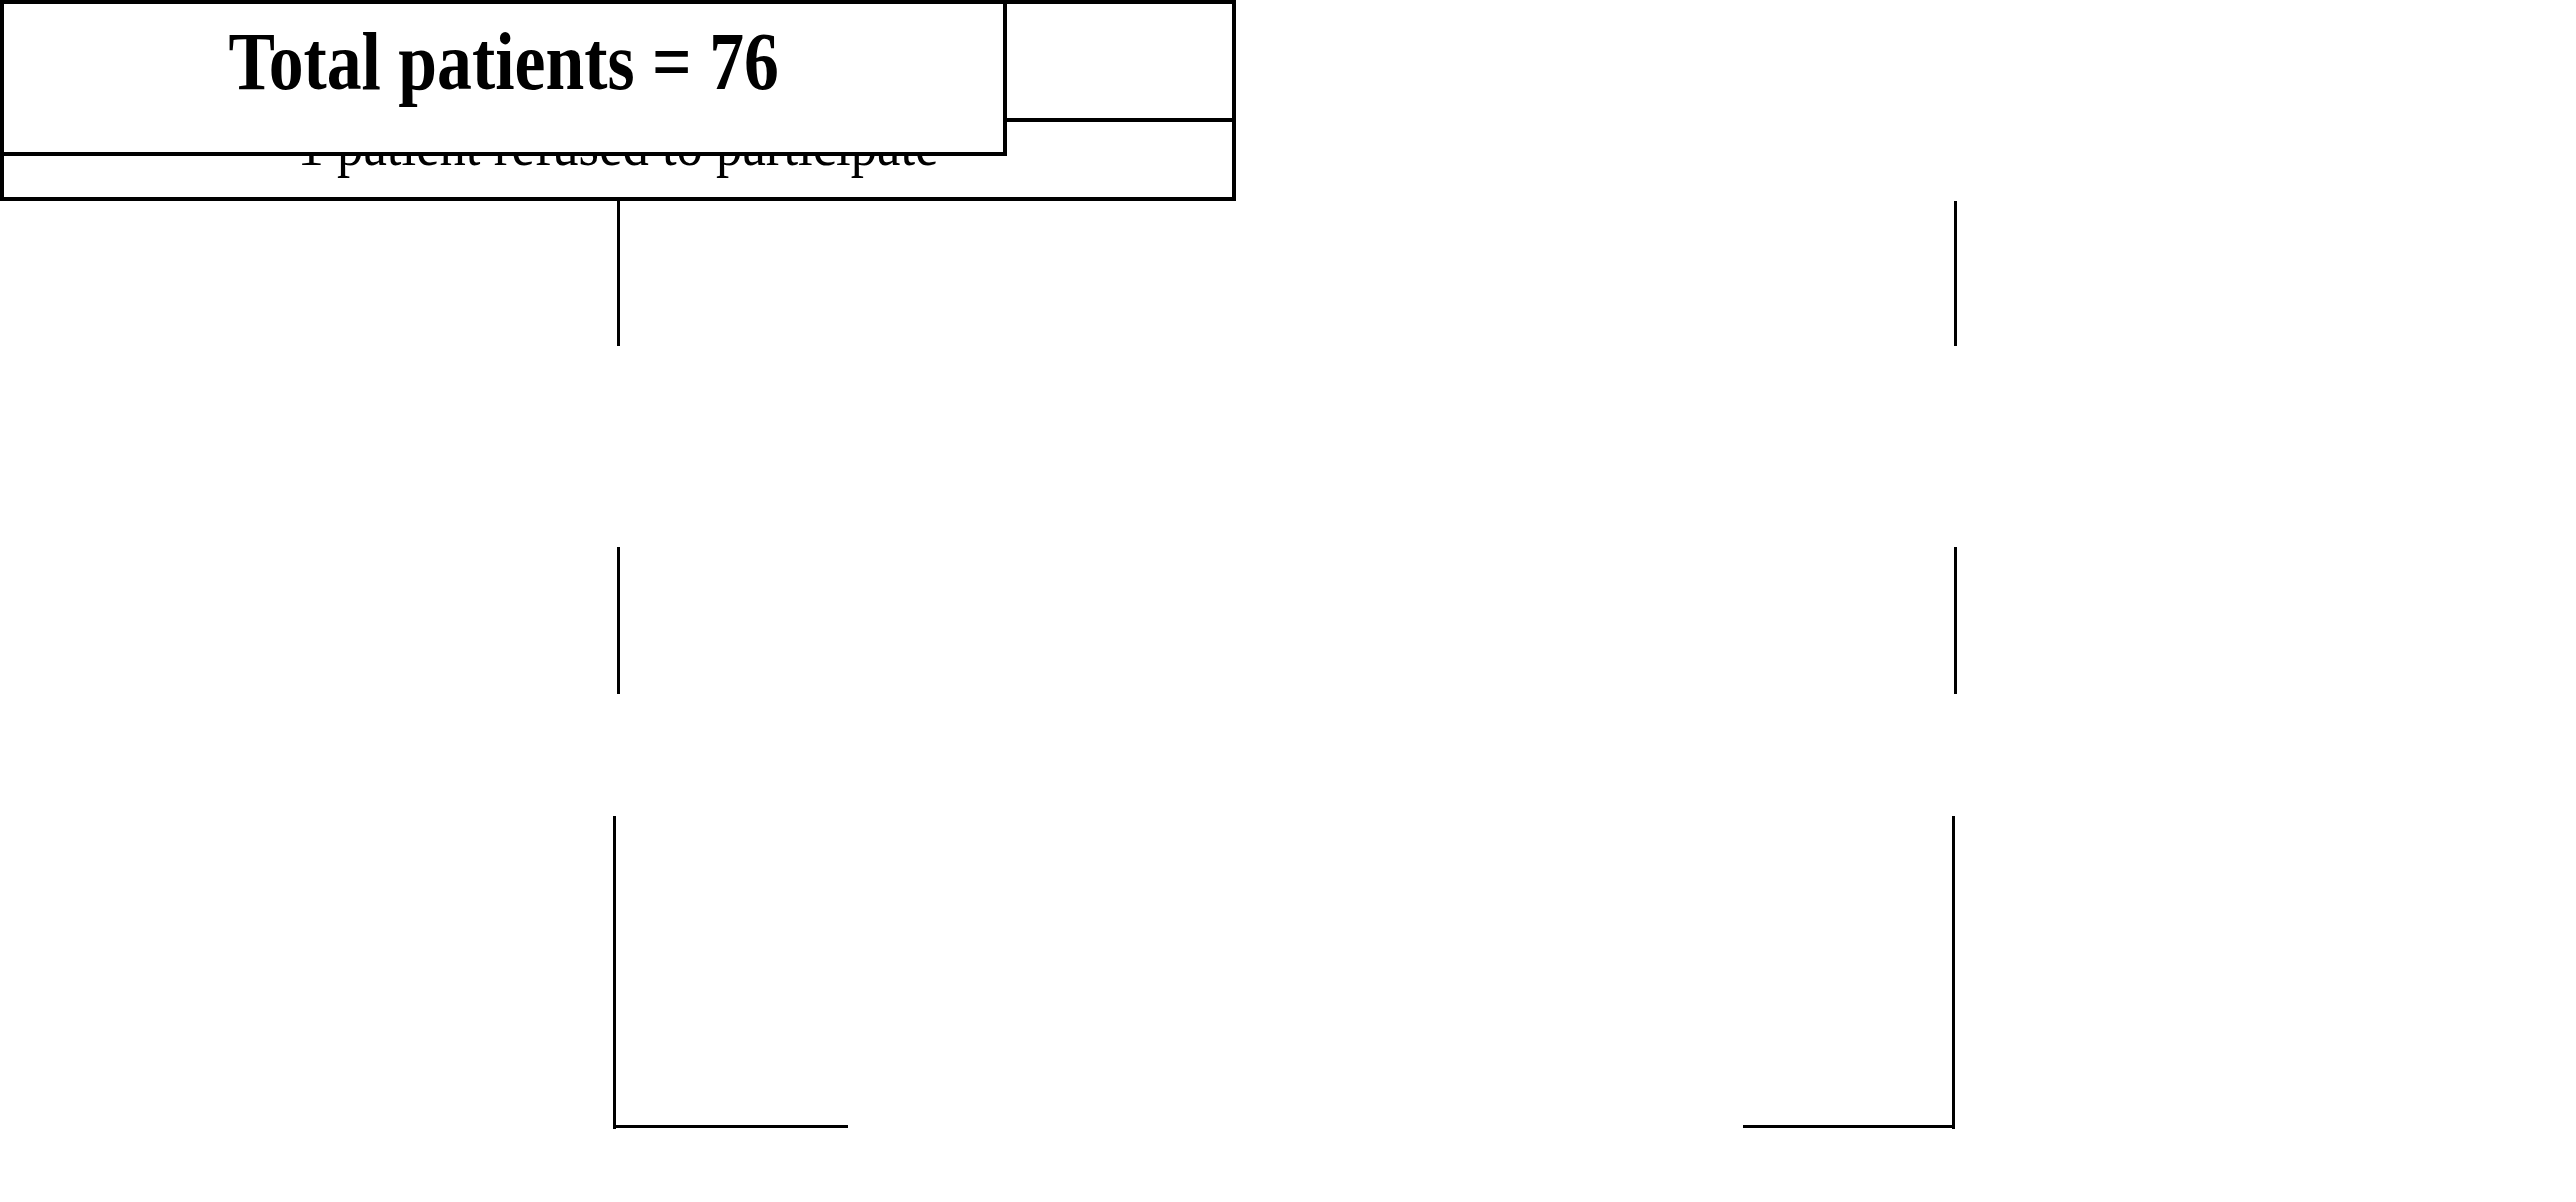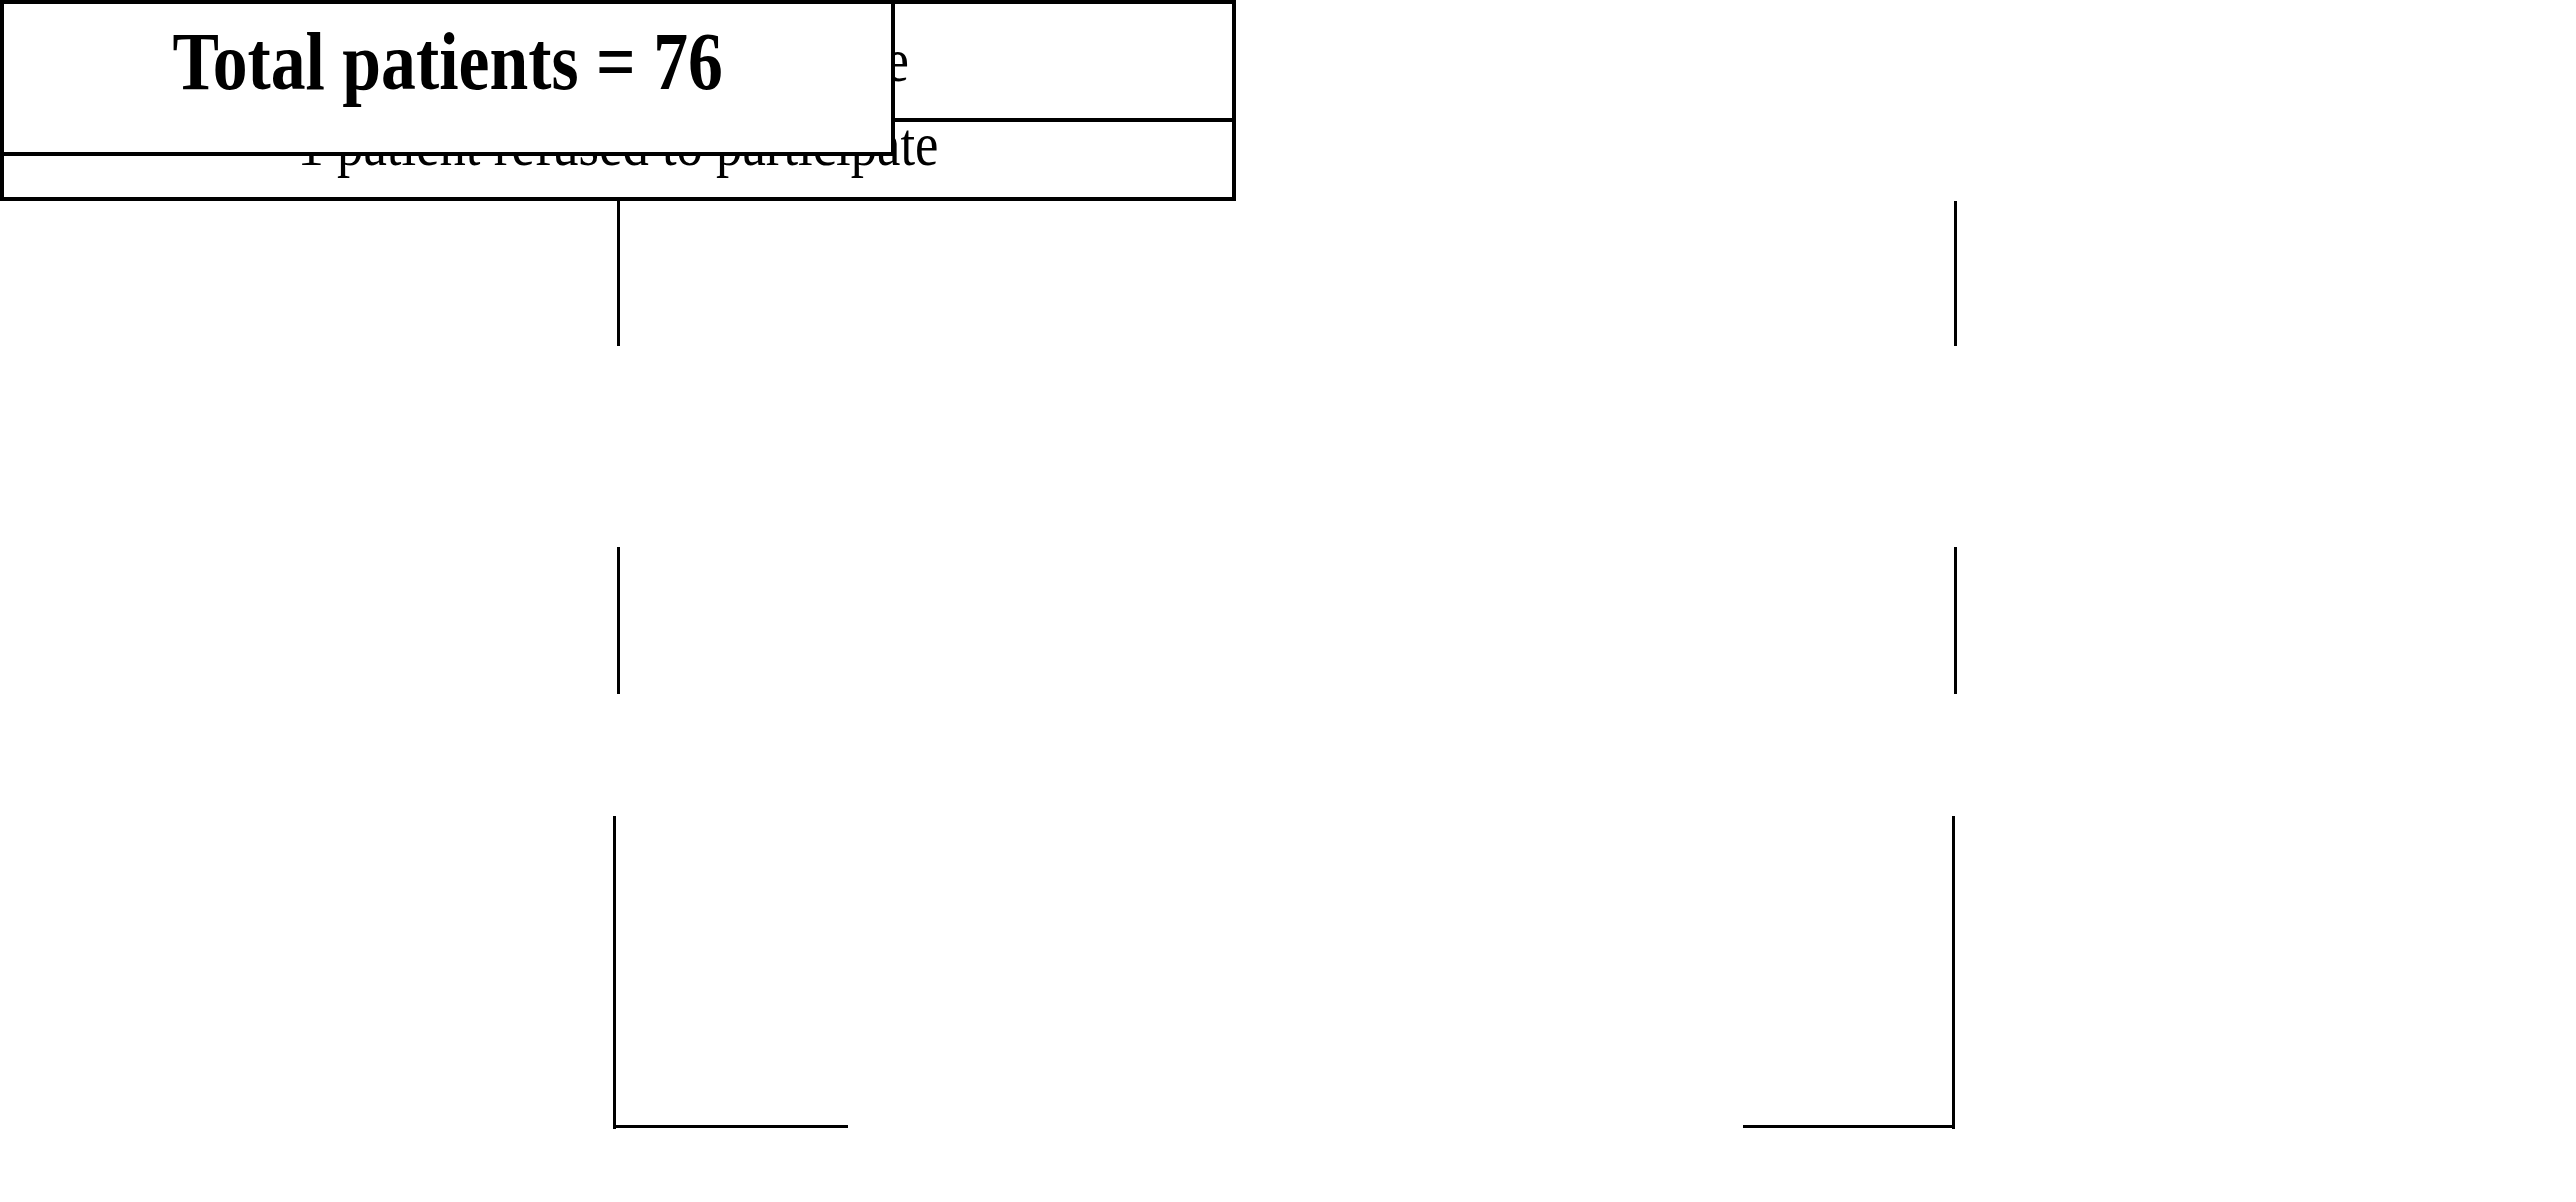--- a/index.html
+++ b/index.html
@@ -53,21 +53,21 @@
   
   .box{min-width:0;}
   #box-out-eligible,#box-in-eligible,#box-out-excluded,#box-in-excluded,
   #box-out-included,#box-in-included,#box-total{position:absolute;}
   #box-out-eligible{width:1234px;height:199px;}
   #box-in-eligible {width:1236px;height:199px;}
   #box-out-excluded{width:1234px;height:201px;}
   #box-in-excluded {width:1236px;height:201px;}
   #box-out-included{width:1234px;height:122px;}
   #box-in-included {width:1236px;height:122px;}
-  #box-total       {width:895px;height:156px;}
+  #box-total       {width:1007px;height:156px;}
   
   #conn-out-1{left:617px;  top:201px;  width:3.4px;   height:145px;}
   #conn-in-1 {left:1954px; top:201px;  width:3.4px;   height:145px;}
   #conn-out-2{left:617px;  top:547px;  width:3.4px;   height:147px;}
   #conn-in-2 {left:1954px; top:547px;  width:3.4px;   height:147px;}
   #conn-out-3{left:613px;  top:816px;  width:3.4px;   height:313px;}
   #conn-in-3 {left:1952px; top:816px;  width:3.4px;   height:313px;}
   #conn-out-h{left:613px;  top:1125px; width:235px; height:3.4px;}
   #conn-in-h {left:1743px; top:1125px; width:212px; height:3.4px;}
 </style>

